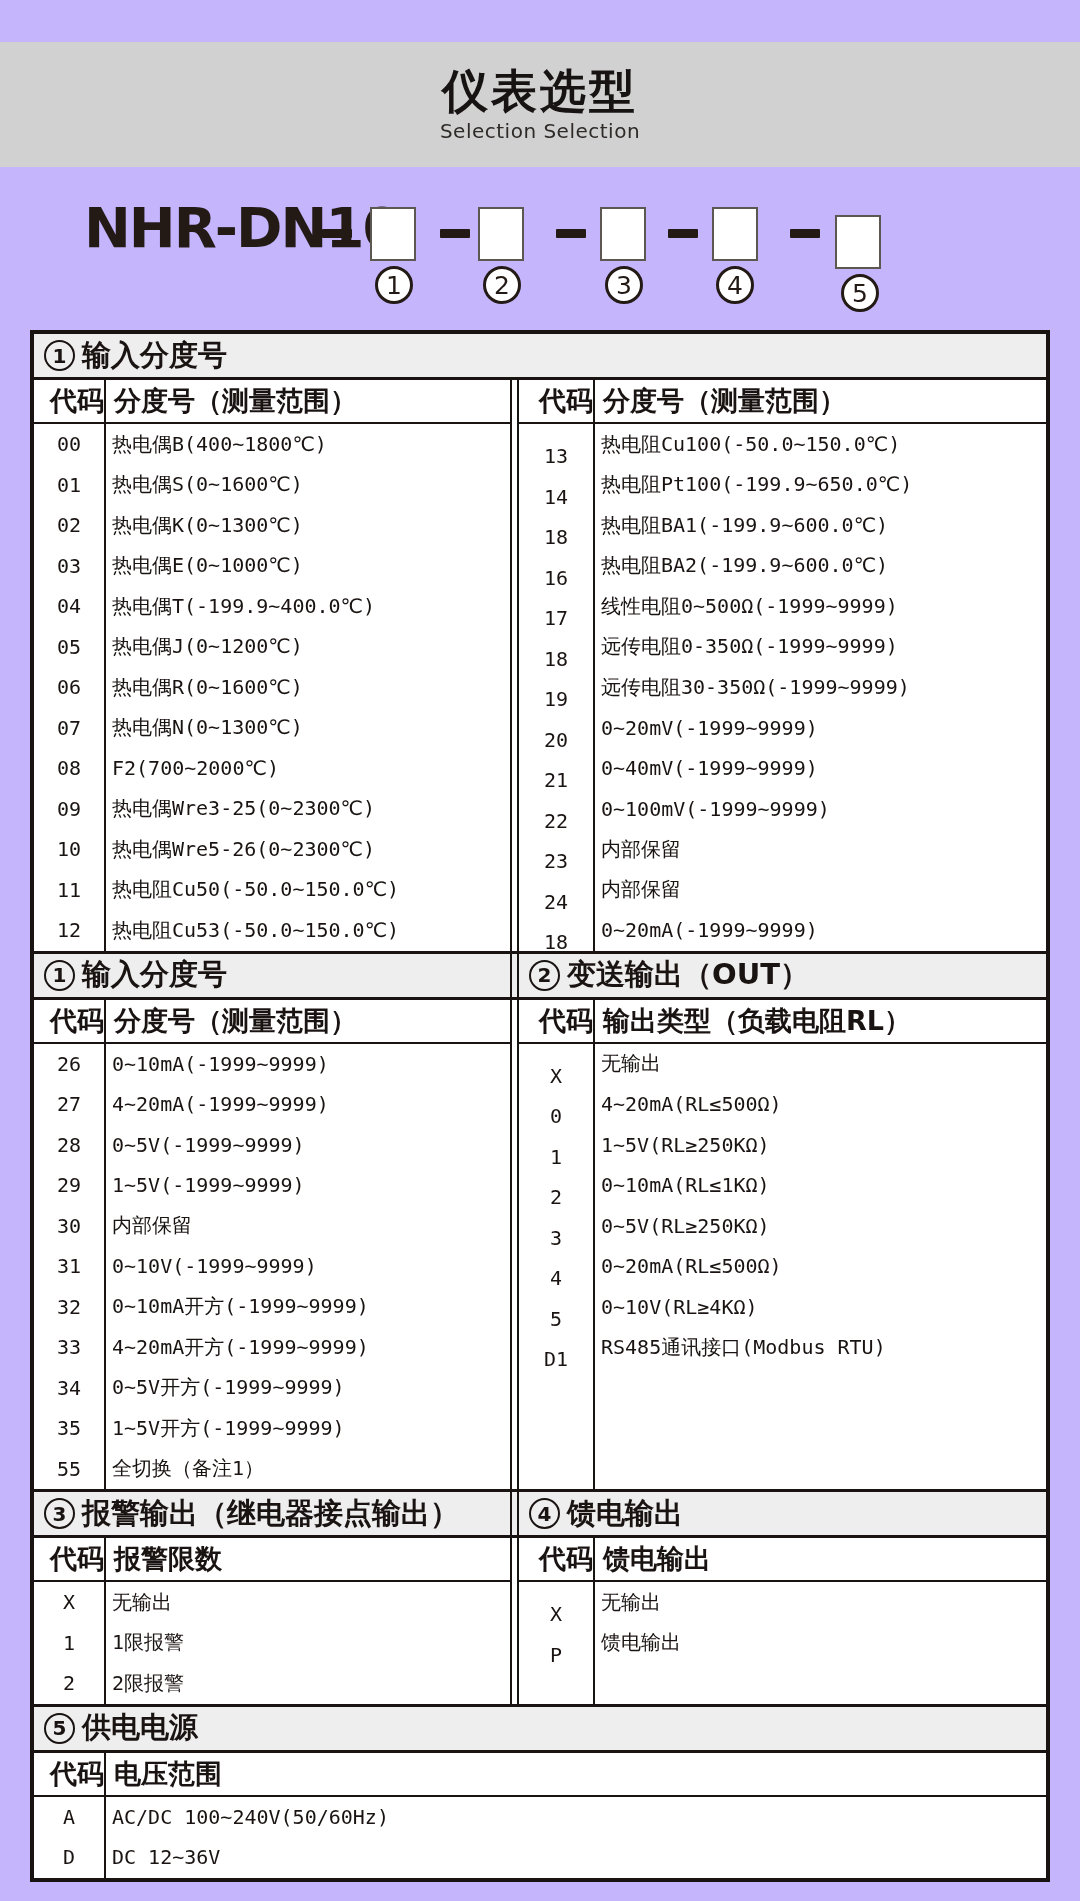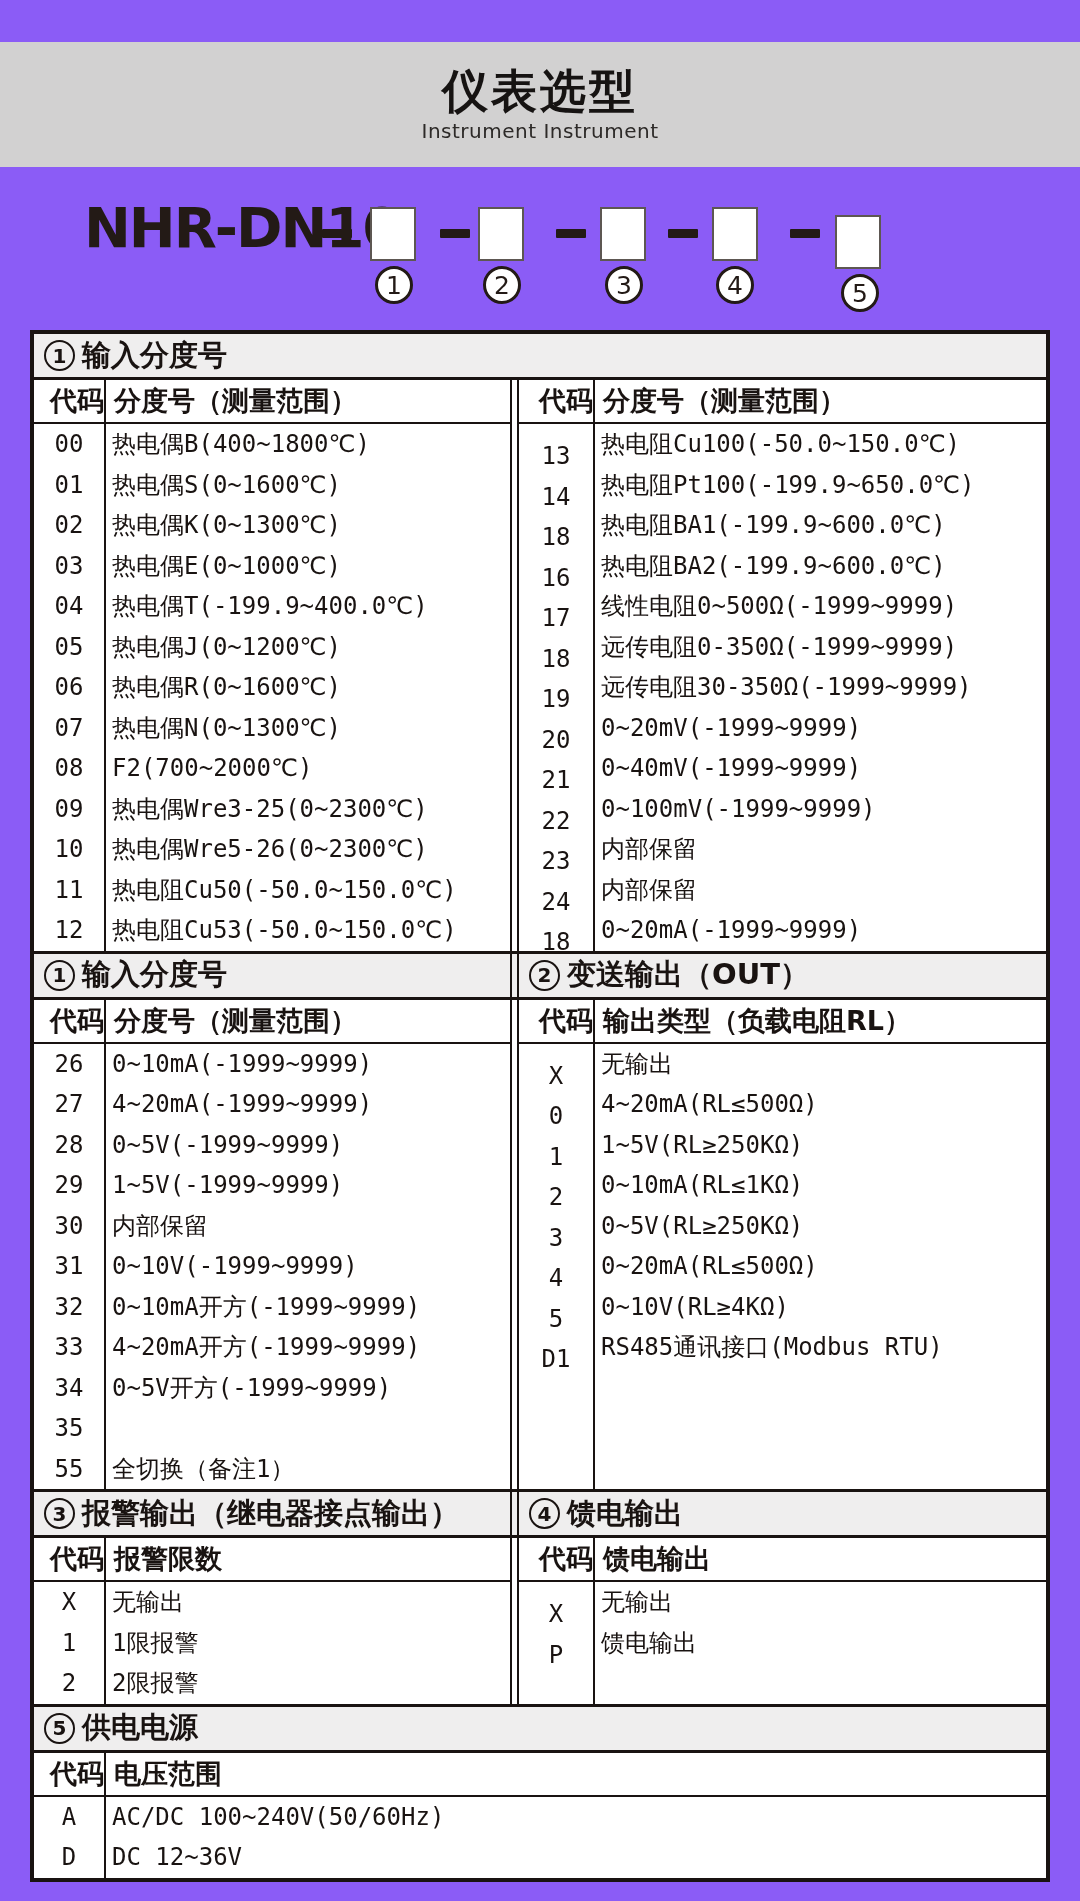--- a/index.html
+++ b/index.html
@@ -1,17 +1,17 @@
 <!DOCTYPE html>
 <html><head>
 <meta charset="utf-8">
 <style>
   * { box-sizing: border-box; margin: 0; padding: 0; }
   html, body { width: 1080px; background: #ffffff; font-family: "DejaVu Sans", sans-serif; }
-  .page { position: relative; width: 1080px; height: 1901px; background: #8b5cf6; overflow: hidden; }
+  .page { position: relative; width: 1080px; height: 1901px; background: #c4b5fd; overflow: hidden; }
 
   
   .title-band { position: absolute; top: 42px; left: 0; width: 100%; height: 125px;
     background: #d2d1d1; display: flex; flex-direction: column; align-items: center; justify-content: center; }
   .title-zh { font-family: "DejaVu Sans", sans-serif; font-weight: 700; font-size: 46px;
     color: #161312; letter-spacing: 3px; line-height: 1.1; }
   .title-en { font-family: "DejaVu Sans", sans-serif; font-weight: 400; font-size: 20px;
     color: #2d2a28; margin-top: 3px; letter-spacing: 0.5px; }
 
   
@@ -50,33 +50,33 @@
   .vdiv { width: 9px; flex: none; border-left: 2.5px solid #191311; border-right: 2.5px solid #191311; background: #fff; }
 
   .colhdr { display: flex; align-items: center; height: 44px; border-bottom: 2.5px solid #191311; }
   .colhdr .code { width: 70px; flex: none; text-align: right;
     font-family: "DejaVu Sans", sans-serif; font-weight: 700; font-size: 27px; }
   .hright .colhdr .code { width: 74px; }
   .colhdr .desc { padding-left: 10px; font-family: "DejaVu Sans", sans-serif; font-weight: 700; font-size: 27px; white-space: nowrap; }
 
   .rows { display: flex; flex-direction: column; }
   .trow { display: flex; align-items: center; height: 40.5px;
-    font-family: "DejaVu Sans Mono", "DejaVu Sans", monospace; font-size: 24px; color: #191311; }
+    font-family: "DejaVu Sans Mono", "DejaVu Sans", monospace; font-size: 20px; color: #191311; }
   .trow .code { width: 70px; flex: none; text-align: center; }
   .hright .trow .code { width: 74px; margin-top: 24px; }
   .trow .desc { padding-left: 8px; white-space: nowrap; text-align: right; }
 </style>
 </head>
 <body>
 
 <div class="page">
 
   <div class="title-band">
     <div class="title-zh">仪表选型</div>
-    <div class="title-en">Instrument Instrument</div>
+    <div class="title-en">Selection Selection</div>
   </div>
 
   <div class="model">
     <span class="model-prefix">NHR-DN10</span>
 
     <span class="mdash" style="left:322px"></span>
     <span class="mbox" style="left:370px"></span>
     <span class="mdash" style="left:440px"></span>
     <span class="mbox" style="left:478px"></span>
     <span class="mdash" style="left:556px"></span>
@@ -283,20 +283,21 @@
               <div class="trow">
                 <span class="code">33</span>
                 <span class="desc">4~20mA开方(-1999~9999)</span>
               </div>
               <div class="trow">
                 <span class="code">34</span>
                 <span class="desc">0~5V开方(-1999~9999)</span>
               </div>
               <div class="trow">
                 <span class="code">35</span>
+                <span class="desc">1~5V开方(-1999~9999)</span>
               </div>
               <div class="trow">
                 <span class="code">55</span>
                 <span class="desc">全切换（备注1）</span>
               </div>
             </div>
         </div>
         <div class="vdiv"></div>
         <div class="half hright">
           <div class="colhdr">

